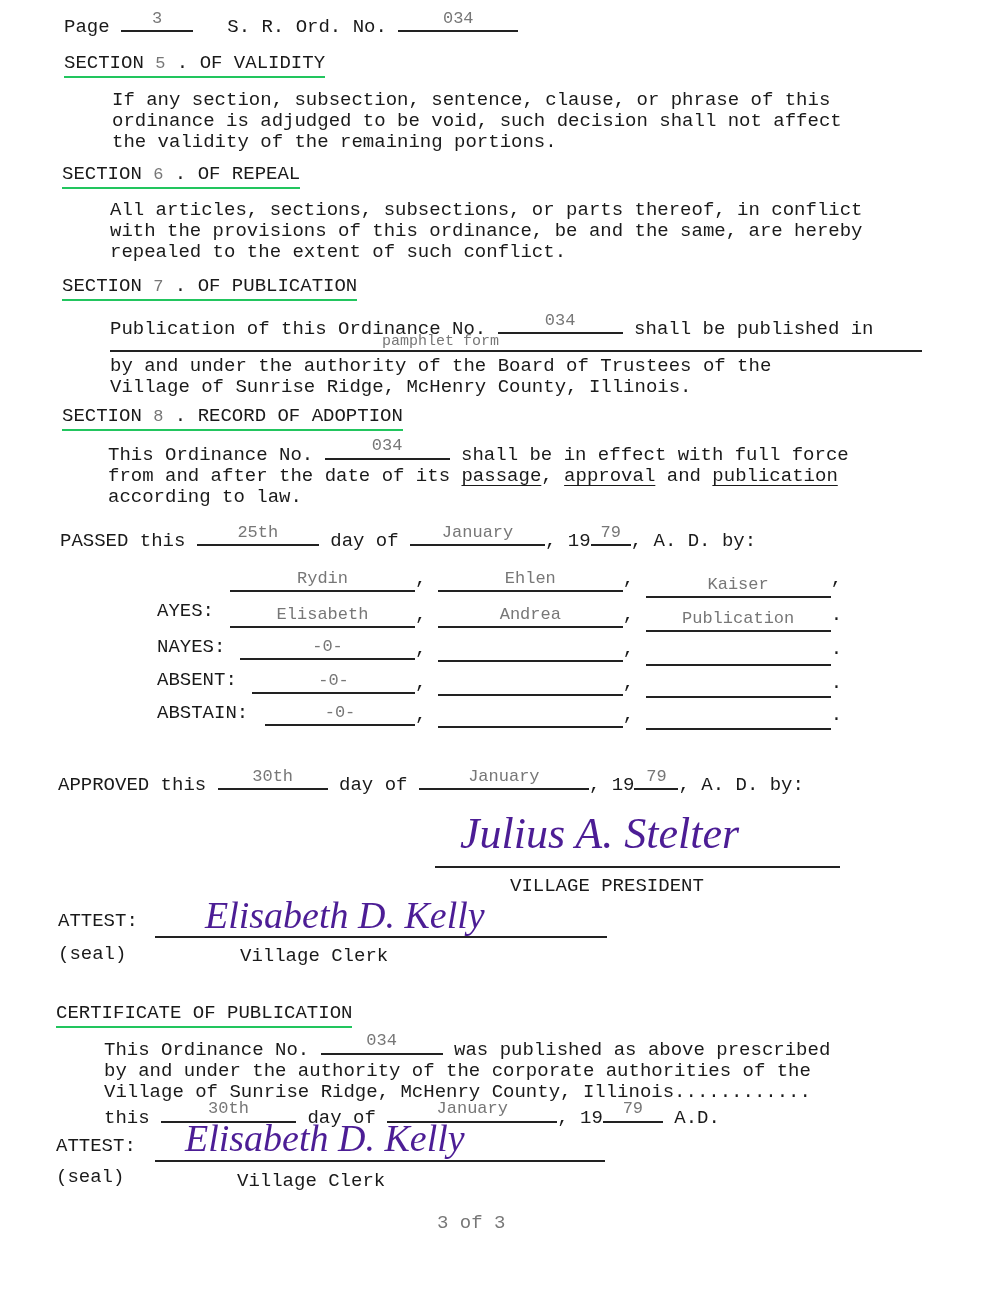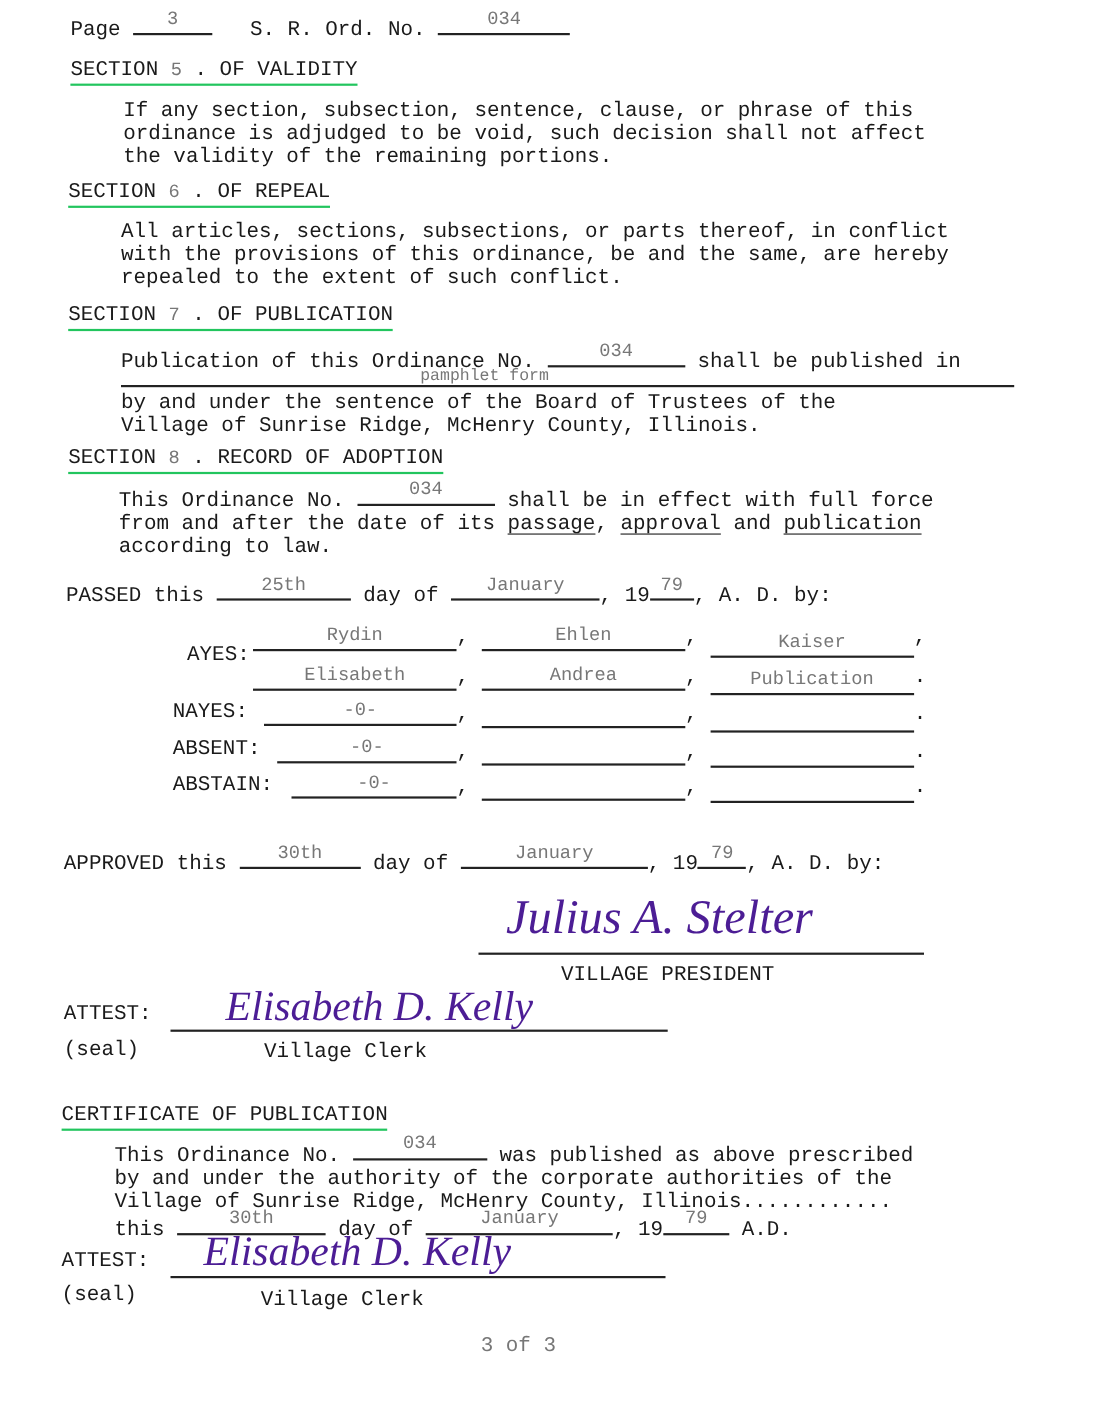--- a/index.html
+++ b/index.html
@@ -54,21 +54,21 @@
   <span>. OF PUBLICATION</span>
 </div>
 <div class="abs" style="left:110px;top:312px;">
   <span>Publication of this Ordinance No.</span>
   <span class="blank" style="width:125px;height:20px;"><span class="fill">034</span></span>
   <span>shall be published in</span>
 </div>
 <div class="abs fill" style="left:382px;top:333px;font-size:15px;">pamphlet form</div>
 <div class="abs" style="left:110px;top:350px;width:812px;border-bottom:2px solid #222;"></div>
 <div class="abs para" style="left:110px;top:356px;">
-  <div>by and under the sentence of the Board of Trustees of the</div>
+  <div>by and under the authority of the Board of Trustees of the</div>
   <div>Village of Sunrise Ridge, McHenry County, Illinois.</div>
 </div>
 
 <div class="abs head" style="left:62px;top:405px;">
   <span>SECTION</span>
   <span class="fill">8</span>
   <span>. RECORD OF ADOPTION</span>
 </div>
 <div class="abs para" style="left:108px;top:440px;">
   <div>
@@ -86,21 +86,21 @@
   <div>according to law.</div>
 </div>
 
 <div class="abs" style="left:60px;top:522px;">
   <span>PASSED this</span>
   <span class="blank" style="width:122px;height:22px;"><span class="fill">25th</span></span>
   <span>day of</span>
   <span class="blank" style="width:135px;height:22px;"><span class="fill">January</span></span><span>, 19</span><span class="blank" style="width:40px;height:22px;"><span class="fill">79</span></span><span>, A. D. by:</span>
 </div>
 
-<div class="abs label" style="left:157px;top:584px;margin-left:13px;">AYES:</div>
+<div class="abs label" style="left:157px;top:600px;">AYES:</div>
 <div class="row" style="left:230px;top:568px;">
   <span class="blank" style="width:185px;height:22px;">
       <span class="fill">Rydin</span>
     </span>,&nbsp;
   <span class="blank" style="width:185px;height:22px;">
       <span class="fill">Ehlen</span>
     </span>,&nbsp;
   <span class="blank" style="width:185px;height:28px;">
       <span class="fill">Kaiser</span>
     </span>,

